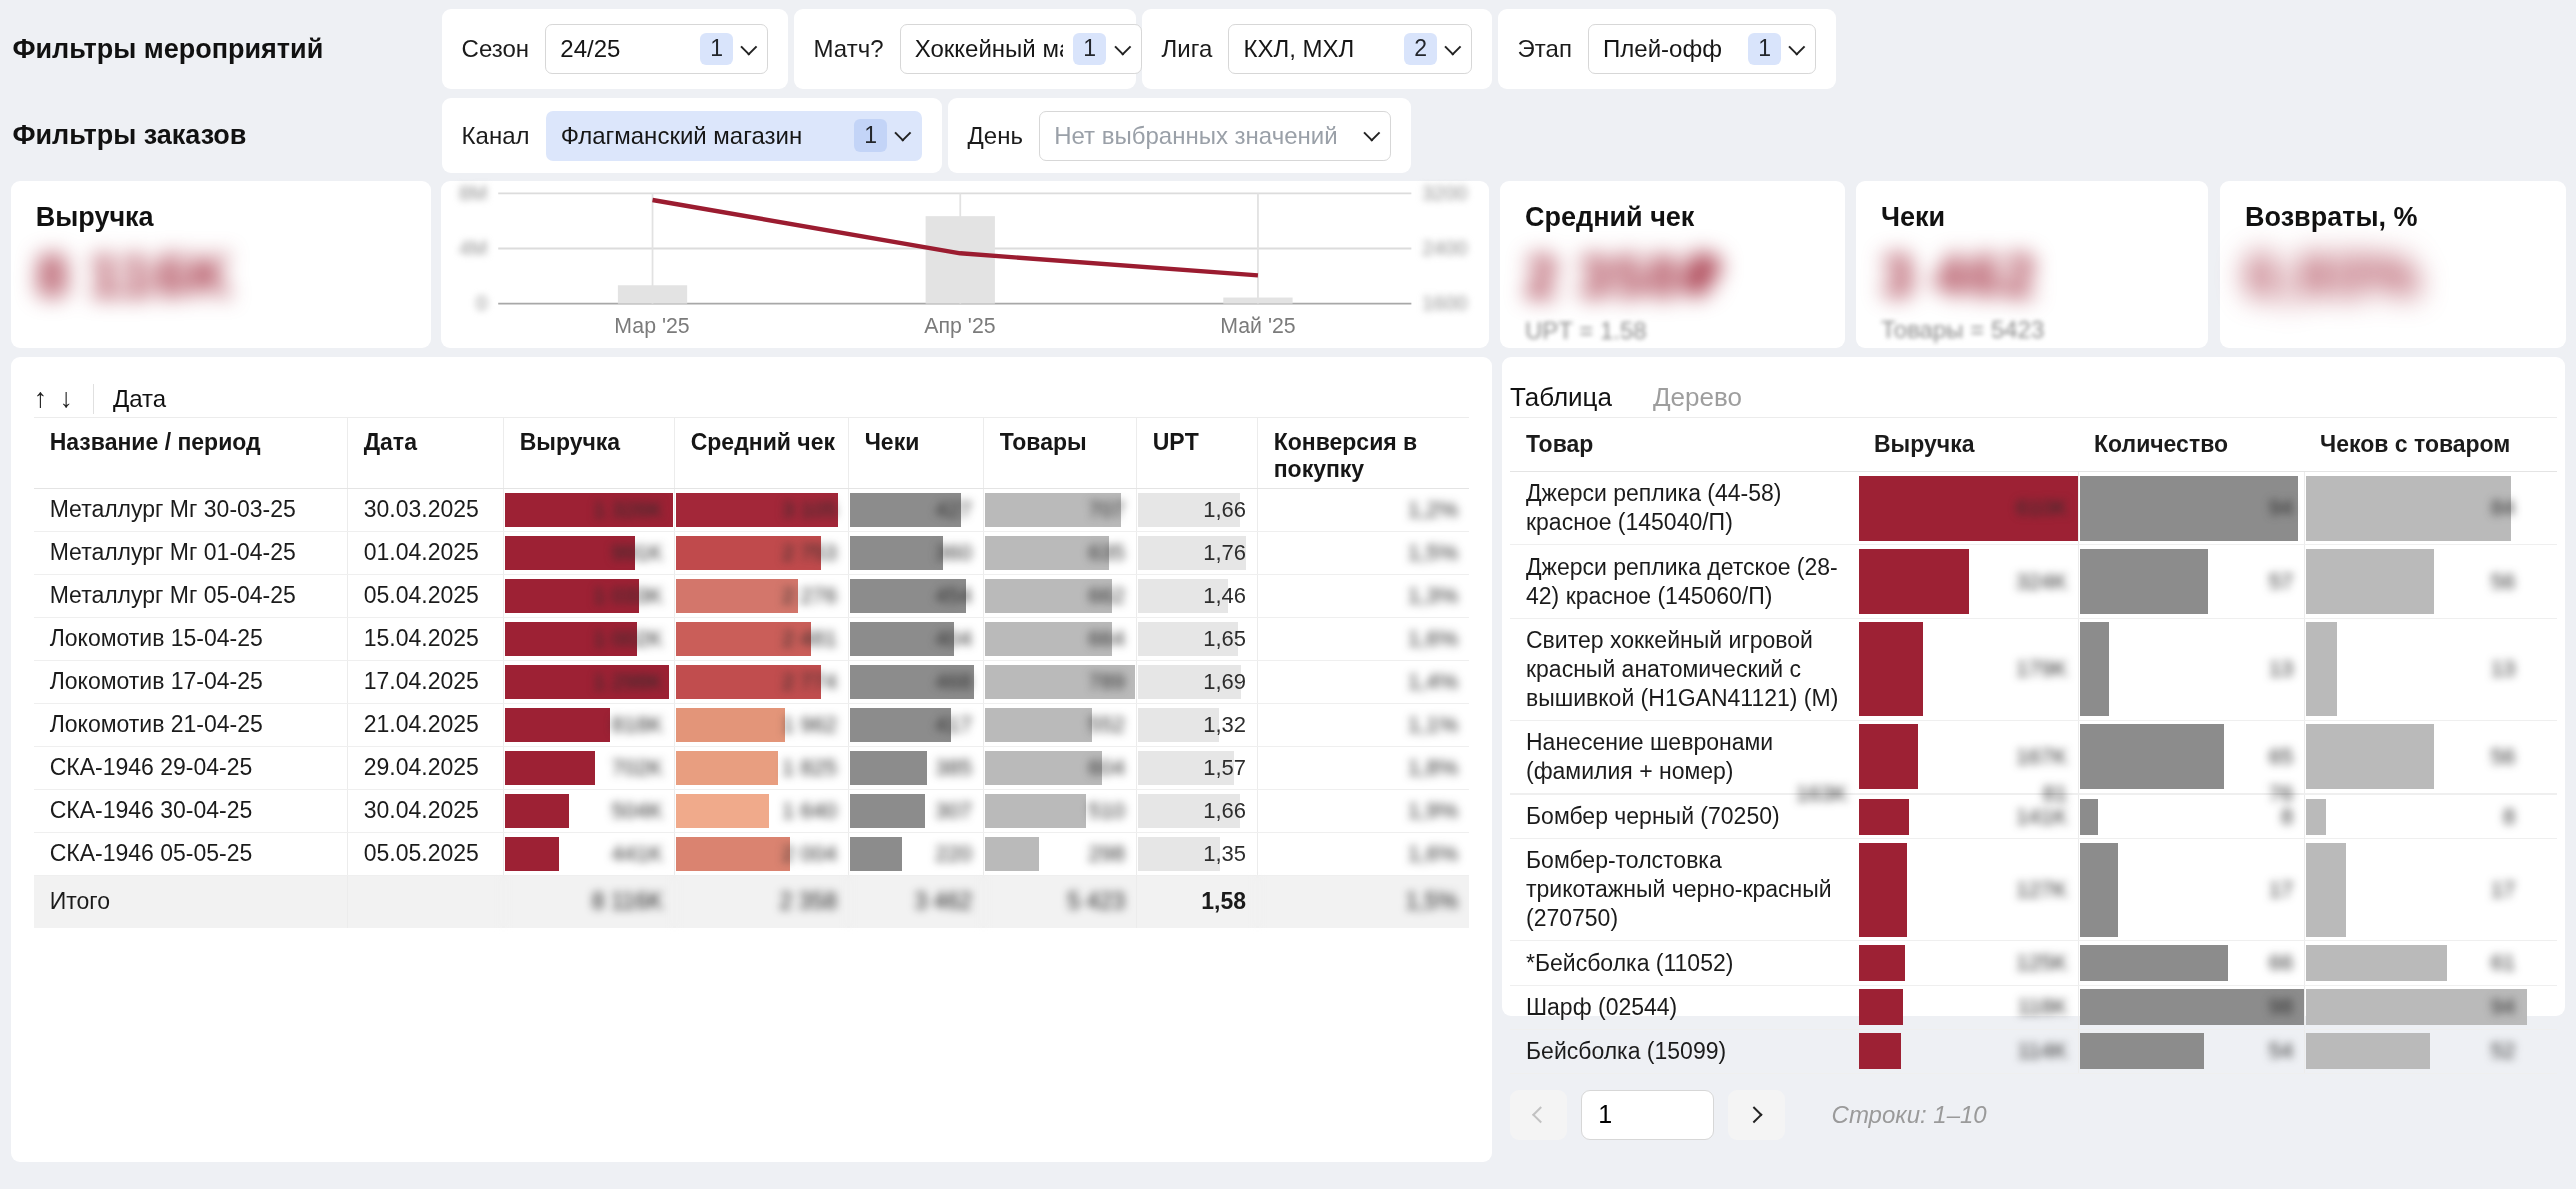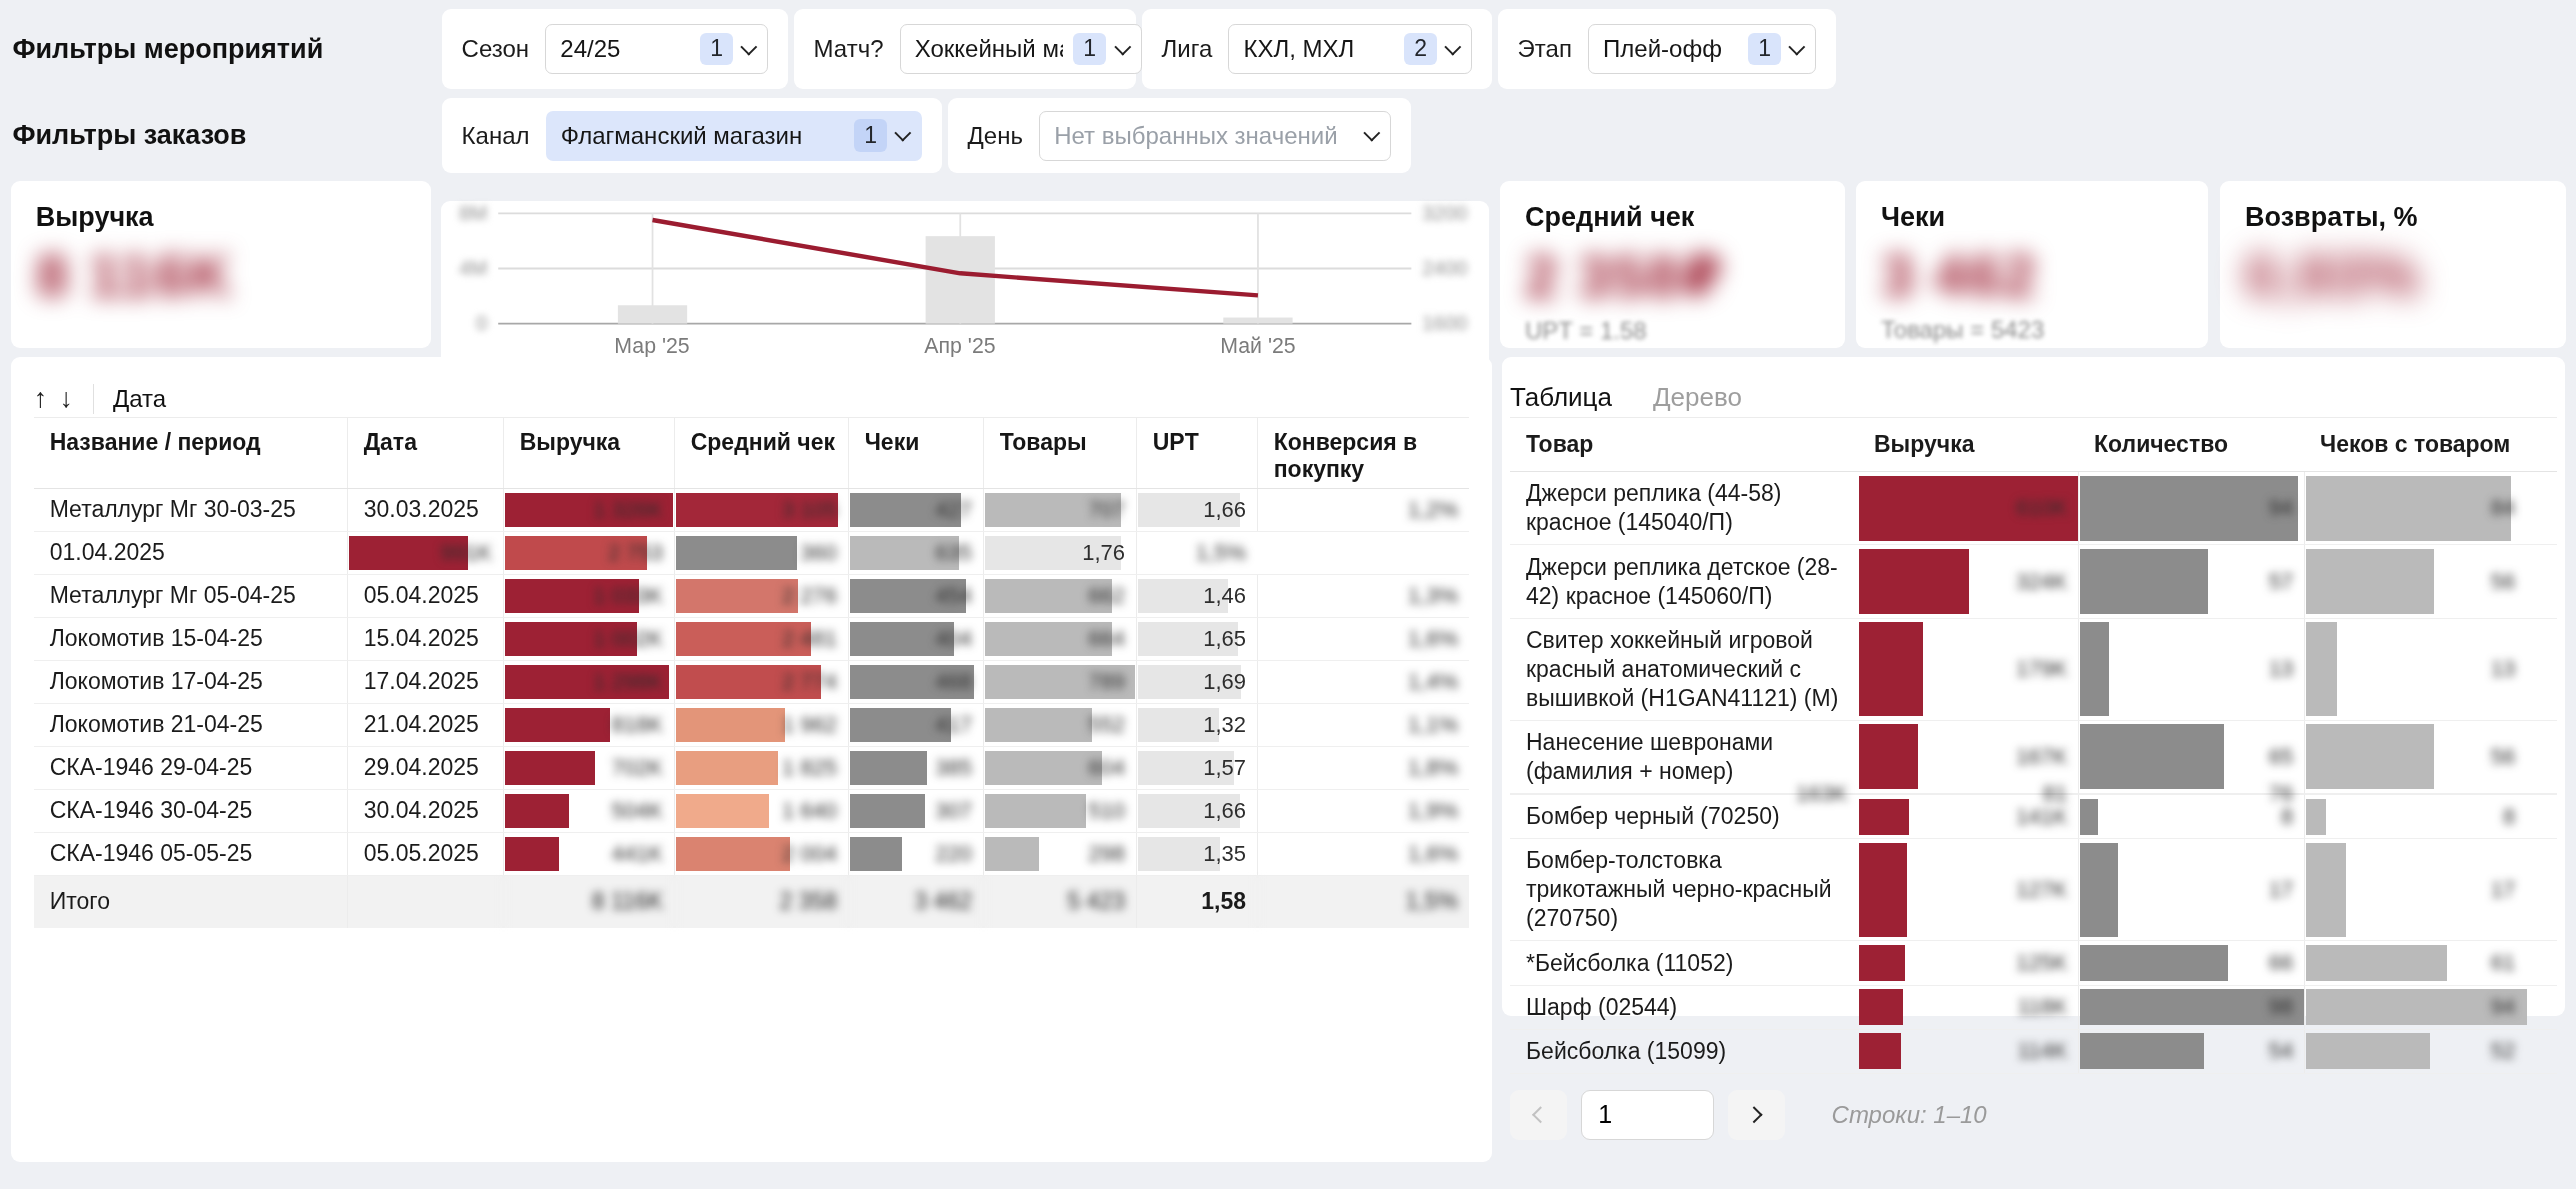--- a/index.html
+++ b/index.html
@@ -35,21 +35,21 @@
 
   
   .kpirow { position:absolute; top:181px; left:0; width:100%; height:167px; }
   .kpi { position:absolute; top:0; height:167px; padding:21.3px 25px; }
   .kpi .ktitle { font-size:27px; font-weight:700; color:#111; }
   .kpi .kvalue { font-size:59px; font-weight:700; color:#9d2134; margin-top:9px;
     letter-spacing:1.8px; filter:blur(10.7px); }
   .kpi .ksub { font-size:24px; color:#8a8a8a; margin-top:5.3px; filter:blur(2.2px); }
 
   
-  .chartcard { position:absolute; left:441px; top:0; width:1048px; height:167px;margin-top:20px; }
+  .chartcard { position:absolute; left:441px; top:0; width:1048px; height:167px; }
   .chartwrap { position:relative; width:100%; height:100%; }
   .axlab { position:absolute; font-size:20.4px; color:#8f8f8f; filter:blur(3.6px); }
   .xlab { position:absolute; font-size:21.3px; color:#7b7b7b; text-align:center; width:124px; }
 
   
   .main { position:absolute; top:357px; left:10.7px; width:1481px; height:805px; padding:0 23px; }
   .rightp { position:absolute; top:357px; left:1502px; width:1063px; height:659px; padding:0 8px; }
 
   .toolbar { display:flex; align-items:center; height:37px; margin-top:23px; gap:12.4px; }
   .sort-arrow { font-size:27px; color:#222; cursor:pointer; line-height:1; }
@@ -232,20 +232,21 @@
           </div>
           <div class="cell barcell">
             <div class="bar" style="width: 85%; background: rgb(230, 230, 230);"></div>
             <span class="cellval">1,66</span>
           </div>
           <div class="cell">
             <span class="cellval blur">1,2%</span>
           </div>
         </div>
         <div class="lt-row">
+          <div class="cell">Металлург Мг 01-04-25</div>
           <div class="cell">01.04.2025</div>
           <div class="cell barcell">
             <div class="bar" style="width: 77%; background: rgb(157, 33, 52);"></div>
             <span class="cellval blur">991K</span>
           </div>
           <div class="cell barcell">
             <div class="bar" style="width: 84%; background: rgb(192, 74, 76);"></div>
             <span class="cellval blur">2 753</span>
           </div>
           <div class="cell barcell">

